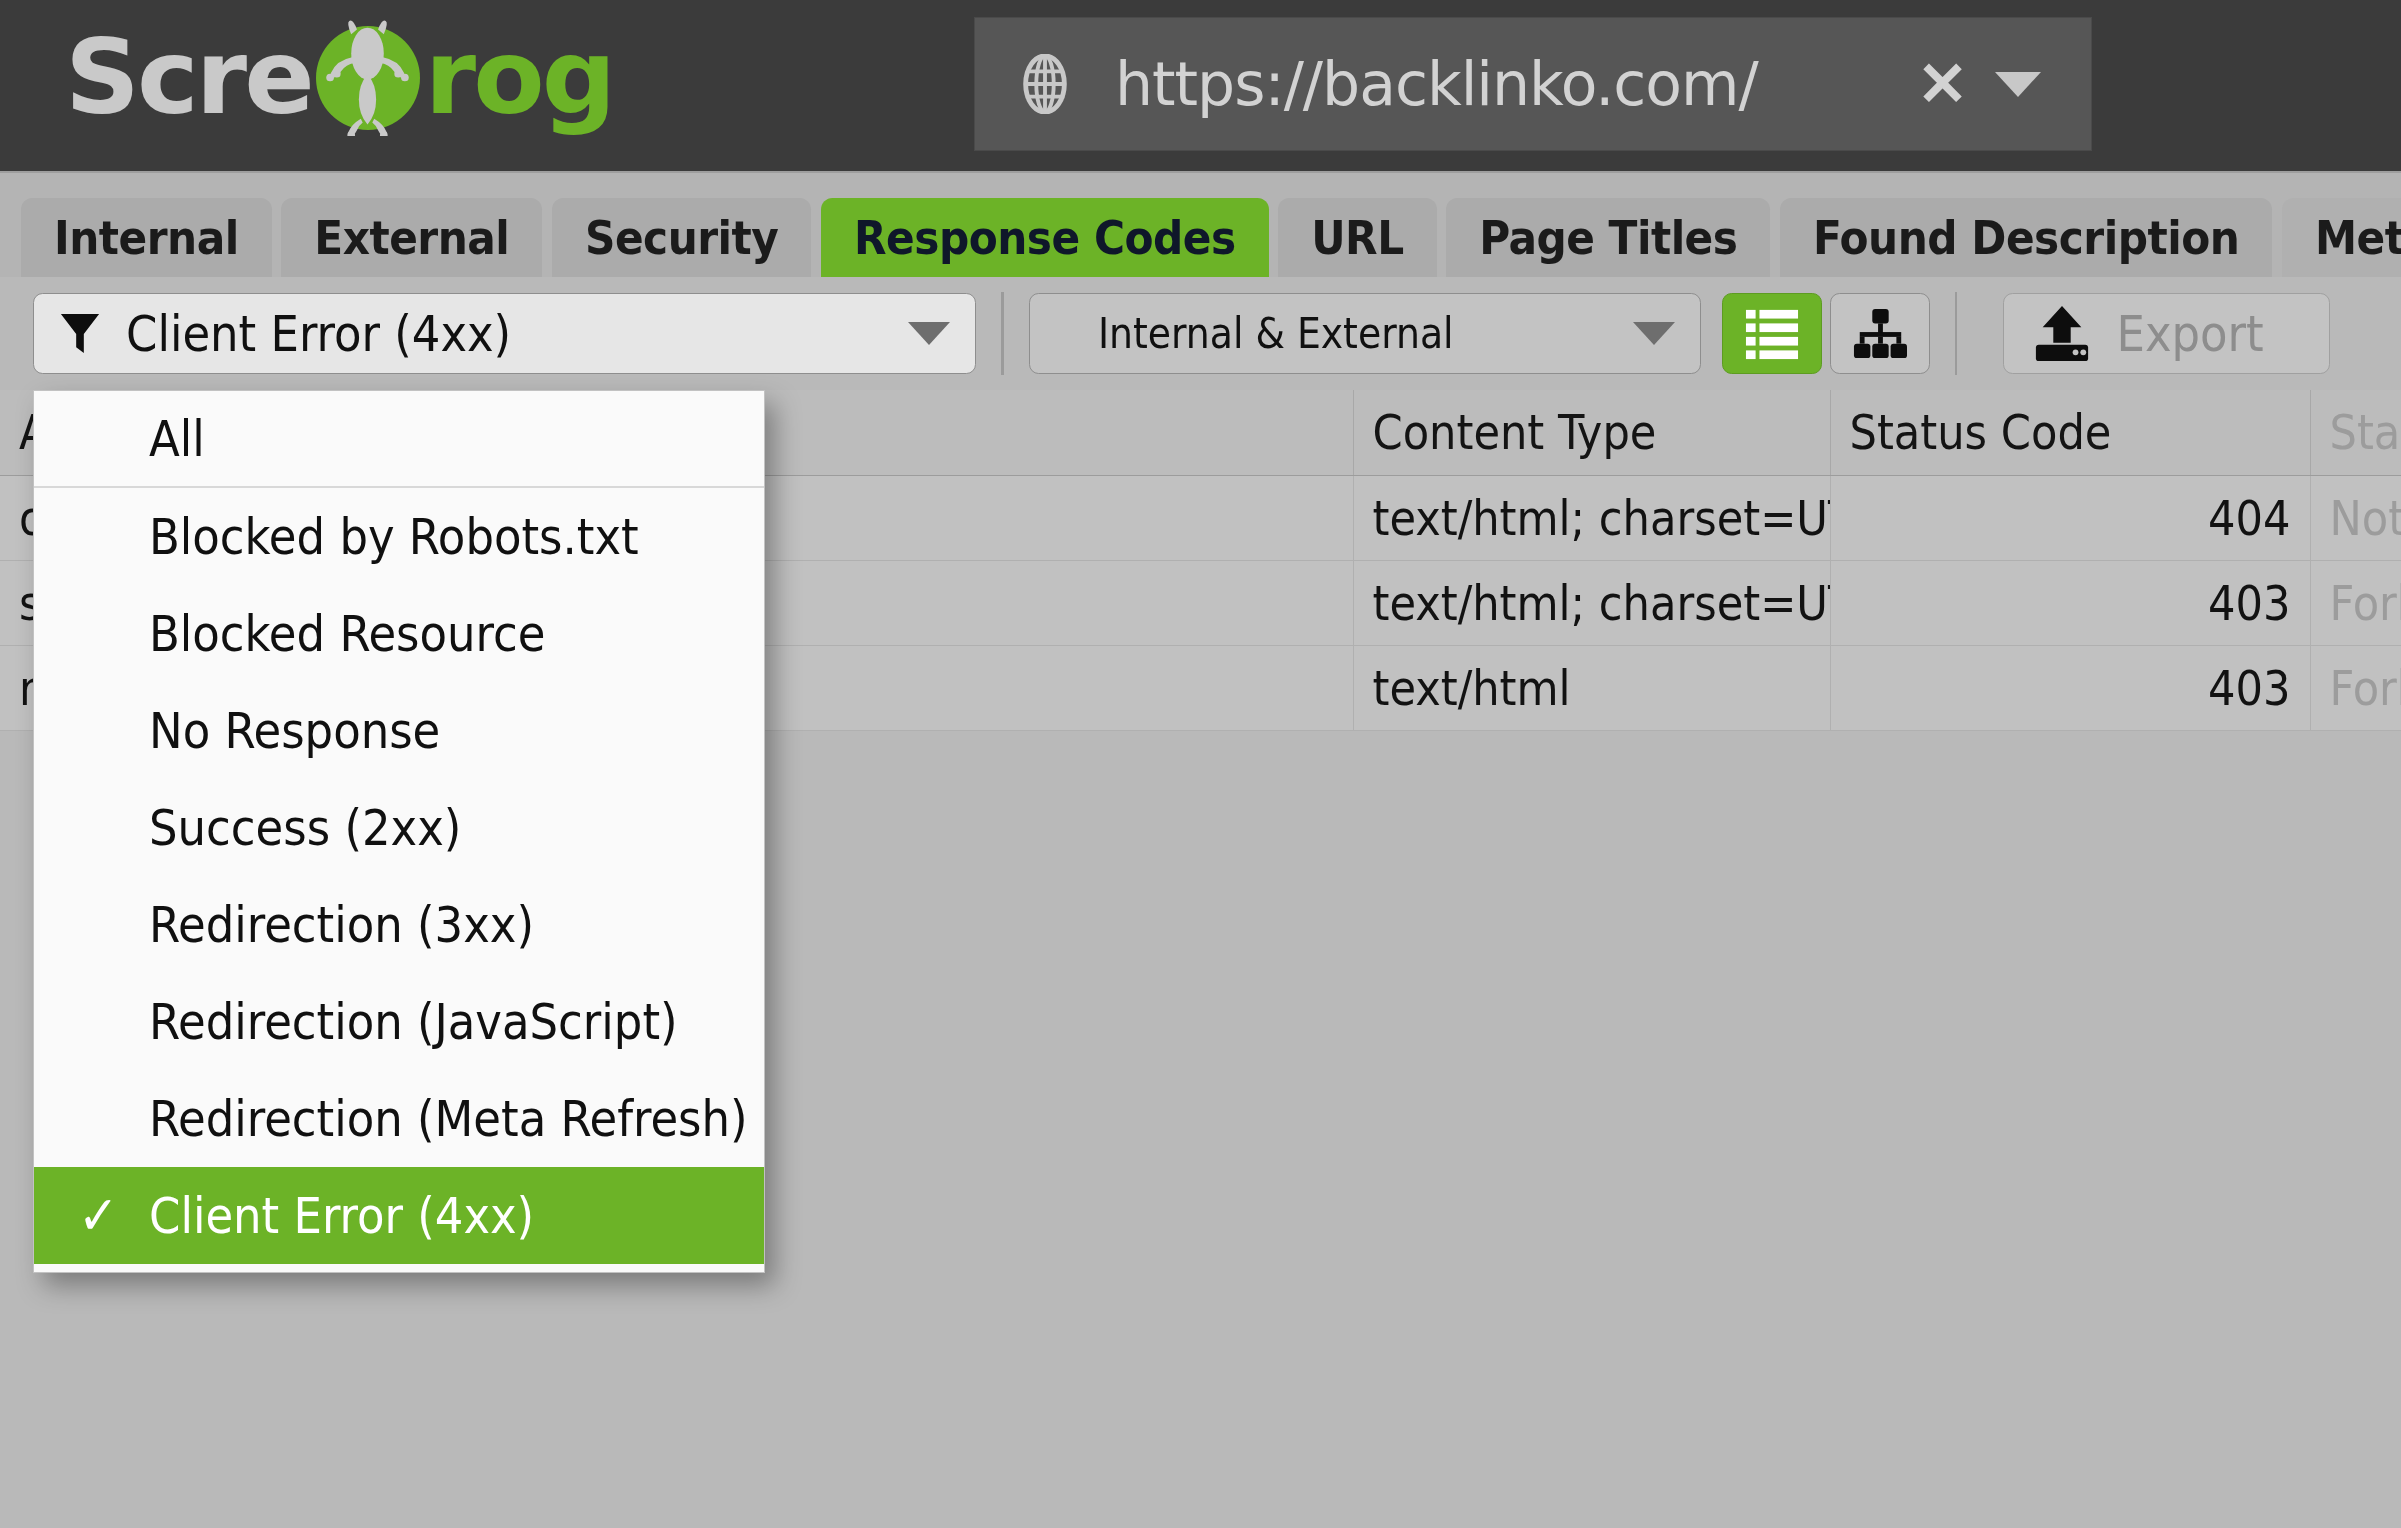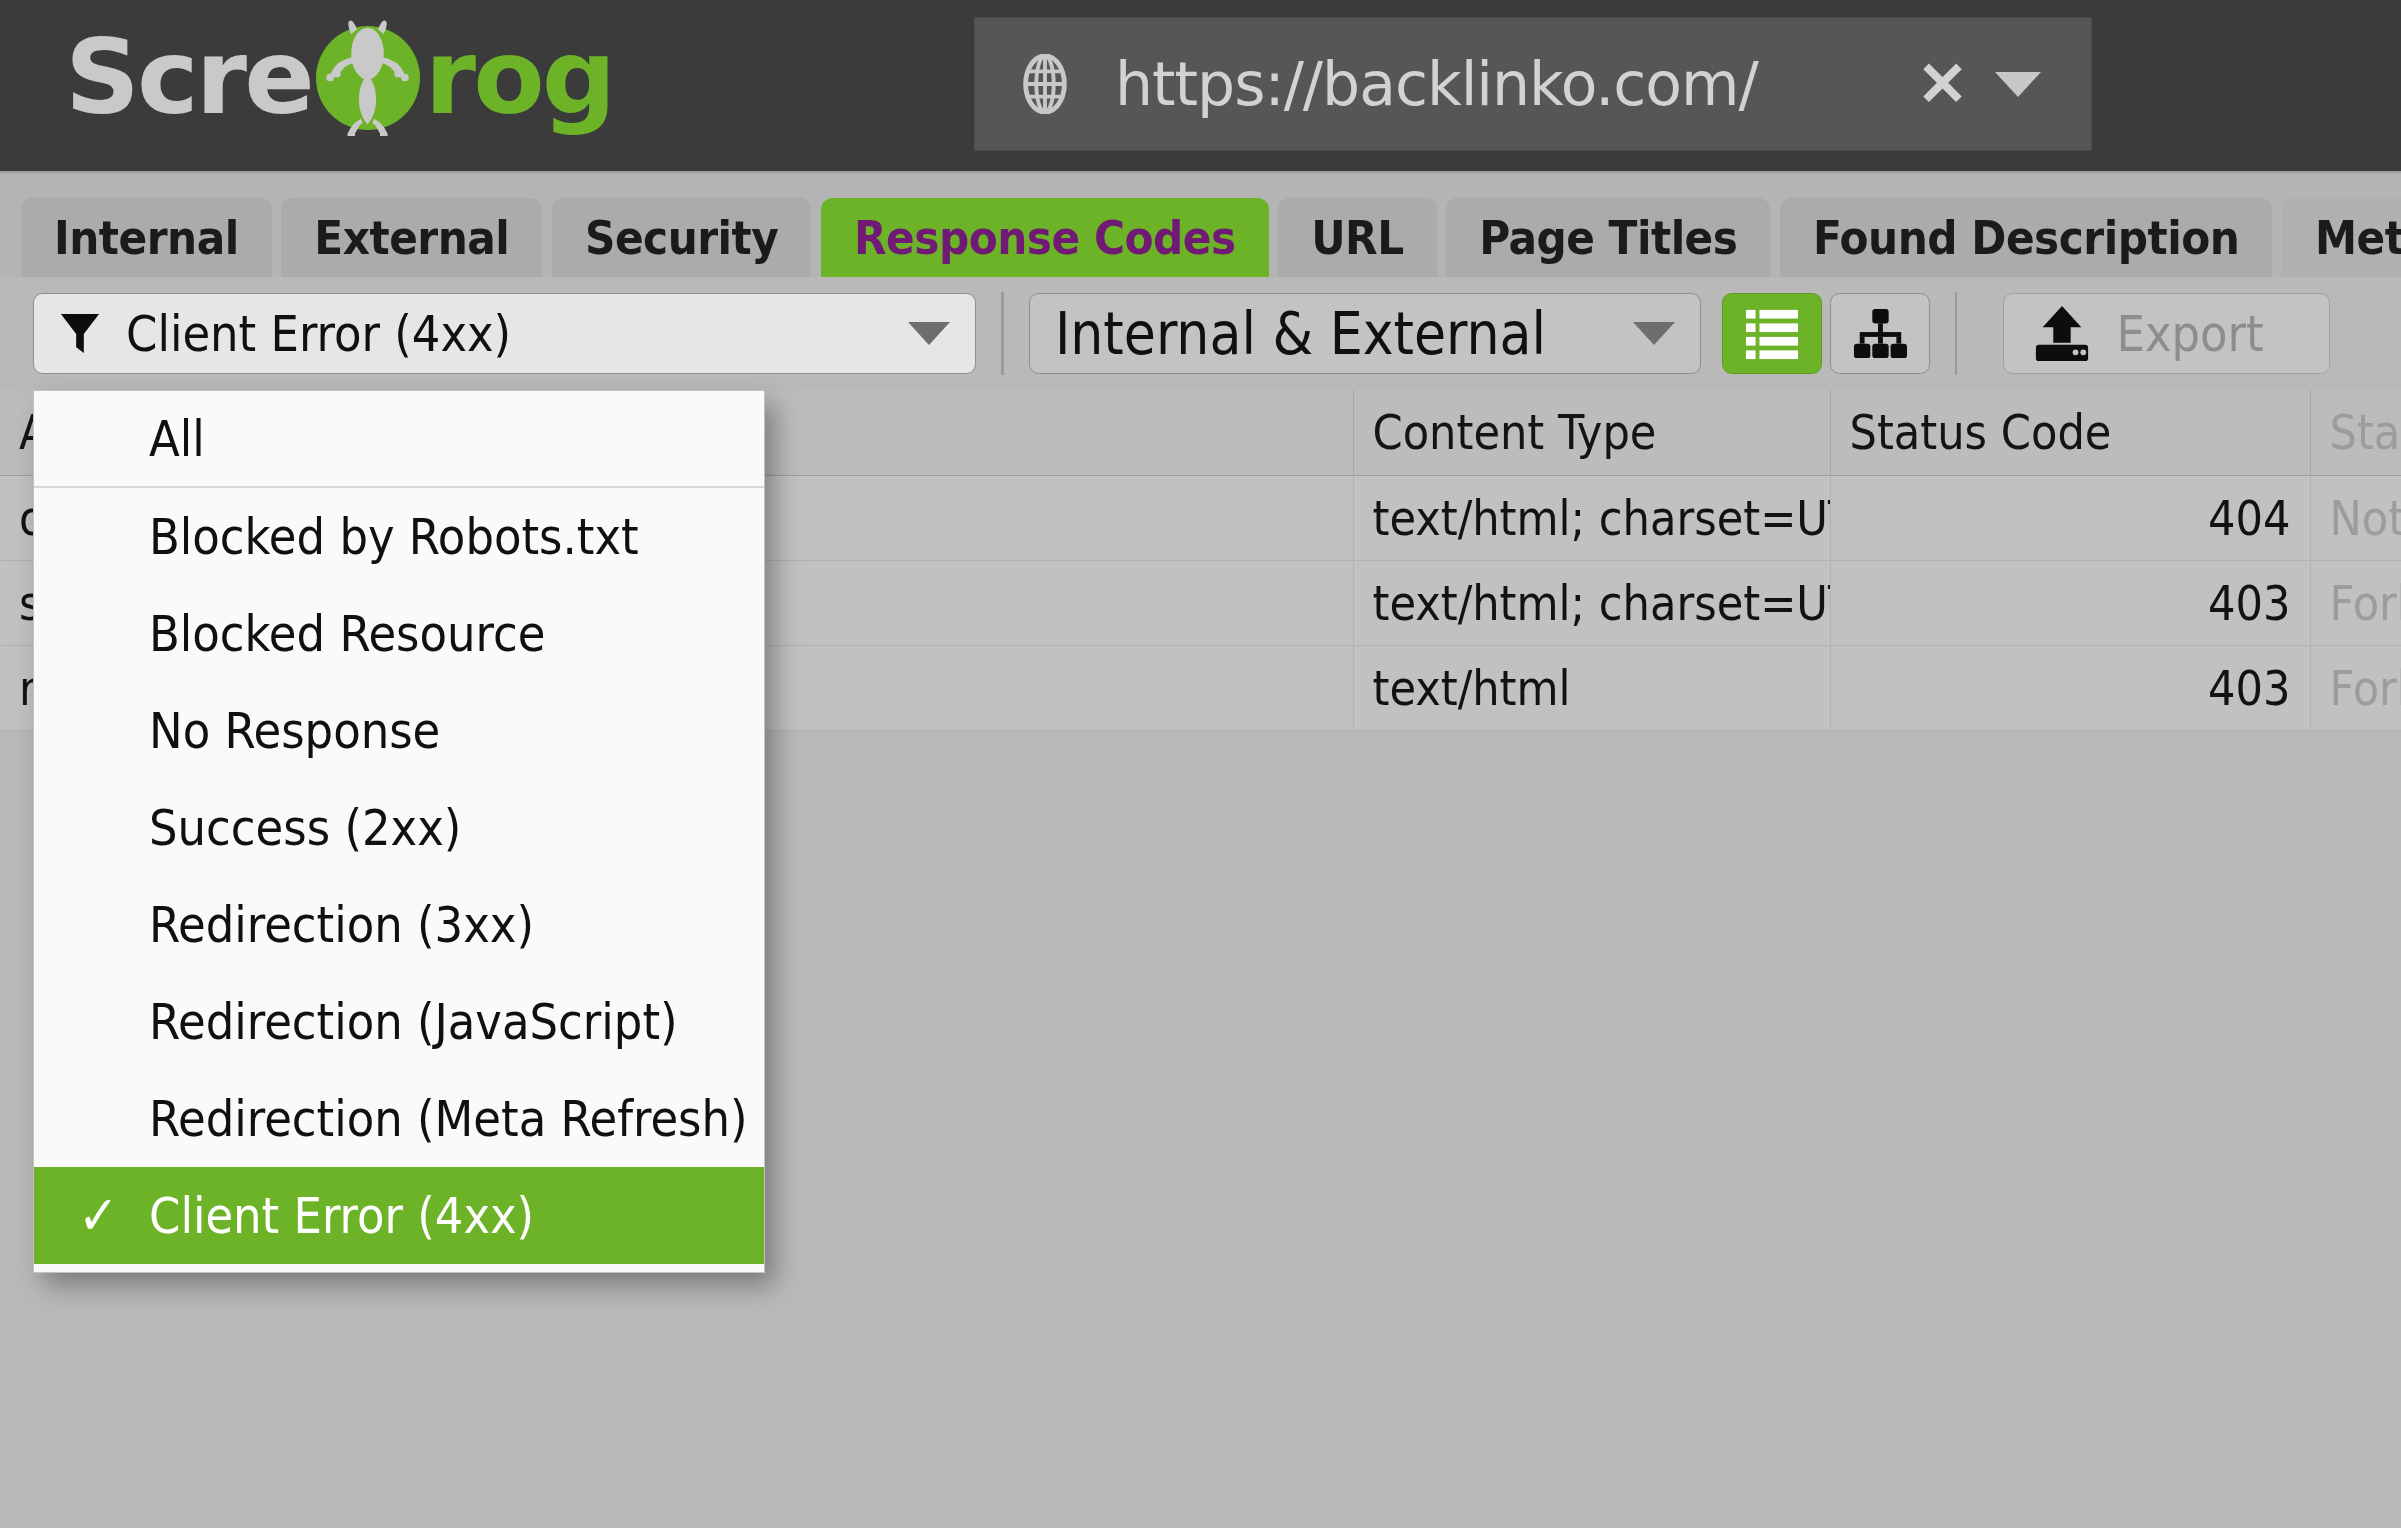--- a/index.html
+++ b/index.html
@@ -123,21 +123,21 @@
     align-items: center;
     color: #1b1b1b;
     font-size: 47px;
     font-weight: bold;
     white-space: nowrap;
     font-family: "DejaVu Sans Condensed", "Liberation Sans Narrow", "Liberation Sans", sans-serif;
     letter-spacing: -0.5px;
   }
   .tab.active {
     background: #6cb327;
-    color: #701a75;
+    color: #0f172a;
   }
   .tab.faded {
     background: #b0b0b0;
   }
   .tab.faded .tab-label {
     background: linear-gradient(to right, #1b1b1b 0%, #1b1b1b 40%, #8f8f8f 78%, #b0b0b0 100%);
     -webkit-background-clip: text;
     background-clip: text;
     color: transparent;
   }
@@ -188,25 +188,26 @@
   .scope-select {
     width: 672px; height: 81px;
     background: #c3c3c3;
     border: 1.9px solid #8e8e8e;
     border-radius: 9.6px;
     display: flex;
     align-items: center;
     padding: 0 25px;
   }
   .scope-label {
-    font-size: 58px;
+    font-size: 42px;
     color: #101010;
     white-space: nowrap;
     font-family: "DejaVu Sans Condensed", "Liberation Sans Narrow", "Liberation Sans", sans-serif;
     flex: 1 1 auto;
+    margin-left: 43px;
   }
 
   .view-toggles { display: flex; margin-left: 21px; flex: 0 0 auto; }
   .vt-btn {
     width: 100px; height: 81px;
     border: 1.9px solid #8e8e8e;
     background: #c3c3c3;
     border-radius: 9.6px;
     display: flex; align-items: center; justify-content: center;
   }

